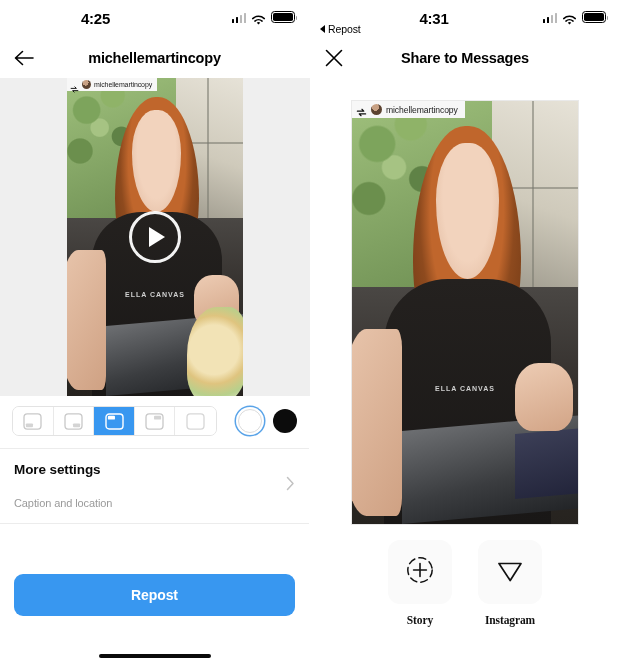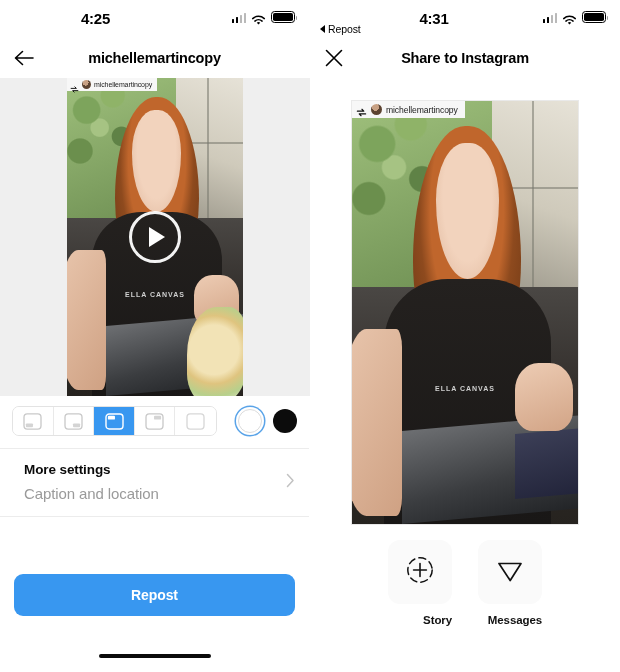--- a/index.html
+++ b/index.html
@@ -209,25 +209,25 @@
   .poscell.sel { background: #3897f0; }
   .swatches { display: flex; align-items: center; gap: 11px; margin-left: 21px; }
   .sw { width: 24px; height: 24px; border-radius: 50%; }
   .sw-white { background: #fff; border: 1px solid #dcdcdc; box-shadow: 0 0 0 2px #fff, 0 0 0 3.5px #59a3e8; }
   .sw-black { background: #0c0c0c; }
 
   .sep { height: 1px; background: #ececec; }
 
   
   .more {
-    position: relative; padding: 13px 14px 14px 24px;
+    position: relative; padding: 13px 14px 14px 14px;
     display: flex; align-items: center; justify-content: space-between;
   }
   .more-t { font-size: 13.5px; font-weight: bold; color: #0a0a0a; letter-spacing: -0.1px; }
-  .more-s { font-size: 15px; color: #9a9a9a; margin-top: 8px; letter-spacing: -0.1px; }
+  .more-s { font-size: 11px; color: #9a9a9a; margin-top: 20px; letter-spacing: -0.1px; }
 
   
   .cta-wrap { position: absolute; left: 0; right: 0; bottom: 56px; padding: 0 14px; }
   .cta {
     width: 100%; height: 42px; border: none; border-radius: 9px;
     background: #3897f0; color: #fff; font-size: 14px; font-weight: bold;
     font-family: "Liberation Sans", sans-serif; letter-spacing: -0.1px;
     cursor: pointer;
   }
   .home-ind {
@@ -242,21 +242,21 @@
   }
   .preview {
     position: relative; width: 228px; height: 425px;
     background: #cbbdb0; overflow: hidden;
     border: 1px solid #e9e9e9;
   }
   .share-row {
     position: absolute; left: 0; right: 0; bottom: 46px;
     display: flex; justify-content: center; gap: 26px;
   }
-  .share-item { display: flex; flex-direction: column; align-items: flex-end; }
+  .share-item { display: flex; flex-direction: column; align-items: center; font-family: Liberation Serif, serif; }
   .share-card {
     width: 64px; height: 64px; border-radius: 12px; background: #fafafa;
     display: flex; align-items: center; justify-content: center;
   }
   .share-label {
     margin-top: 10px; font-size: 11.5px; font-weight: bold;
     color: #111; letter-spacing: -0.1px;
   }
 </style>
 </head>
@@ -418,21 +418,21 @@
           </span>
       </div>
     </div>
 
     <div class="navbar">
       <div class="nav-left">
         <svg width="20" height="20" viewBox="0 0 20 20">
             <path d="M2.5 2.5l15 15M17.5 2.5l-15 15" stroke="#000" stroke-width="1.6" stroke-linecap="round"></path>
           </svg>
       </div>
-      <div class="nav-title">Share to Instagram</div>
+      <div class="nav-title">Share to Messages</div>
     </div>
 
     <div class="preview-wrap">
       <div class="preview">
         <div class="ph">
           <div class="bg-win"></div>
           <div class="foliage"></div>
           <div class="win-r"></div>
           <div class="sofa"></div>
           <div class="hair"></div>
@@ -473,18 +473,18 @@
 
 
       <div class="share-item">
         <div class="share-card">
           <span>
             <svg width="30" height="30" viewBox="0 0 30 30">
               <path d="M4 8.5h22L15.2 25.5z" fill="none" stroke="#111" stroke-width="1.7" stroke-linejoin="round"></path>
             </svg>
           </span>
         </div>
-        <div class="share-label">Messages</div>
+        <div class="share-label">Instagram</div>
       </div>
     </div>
   </div>
 
 </div>
 
 </body></html>

